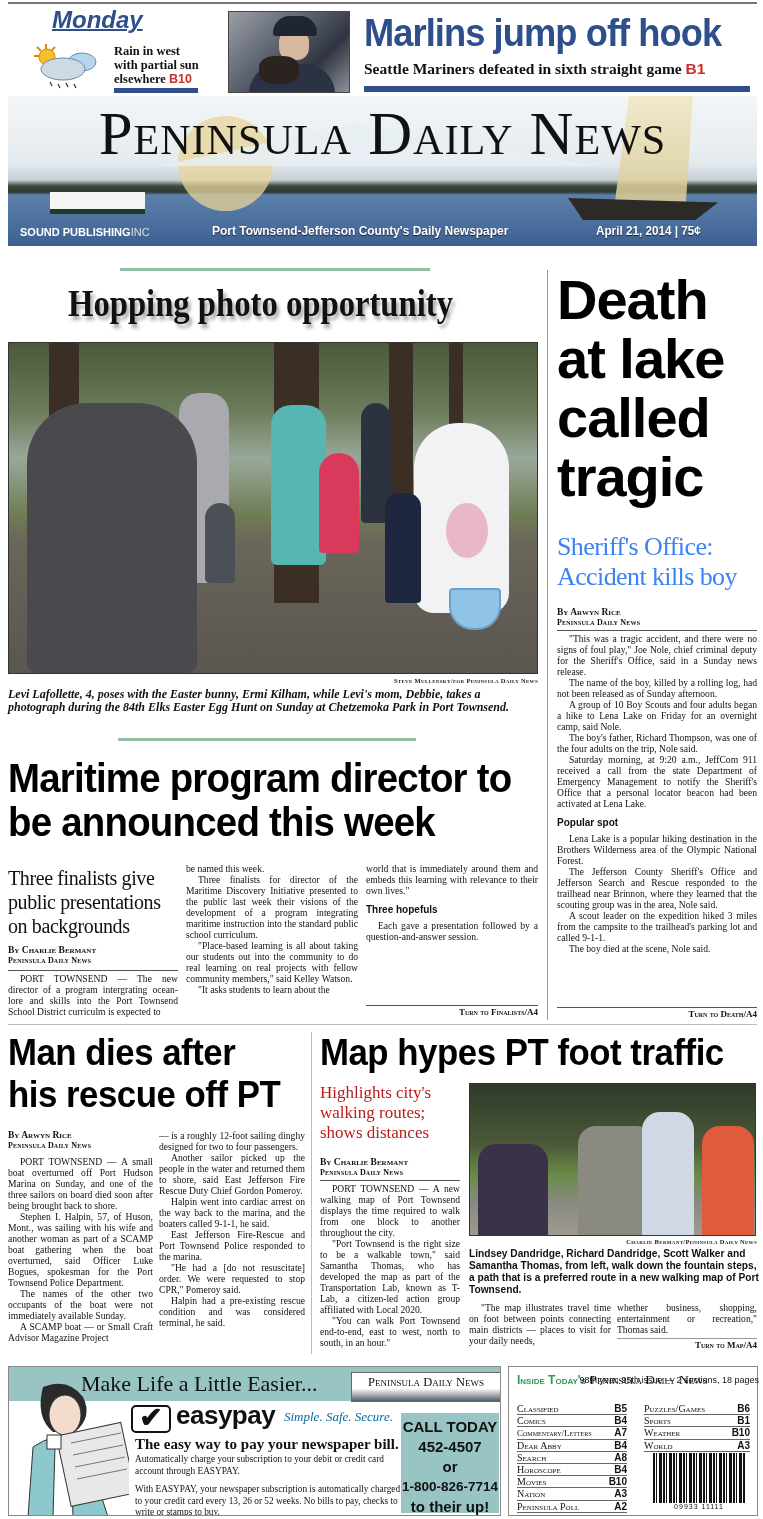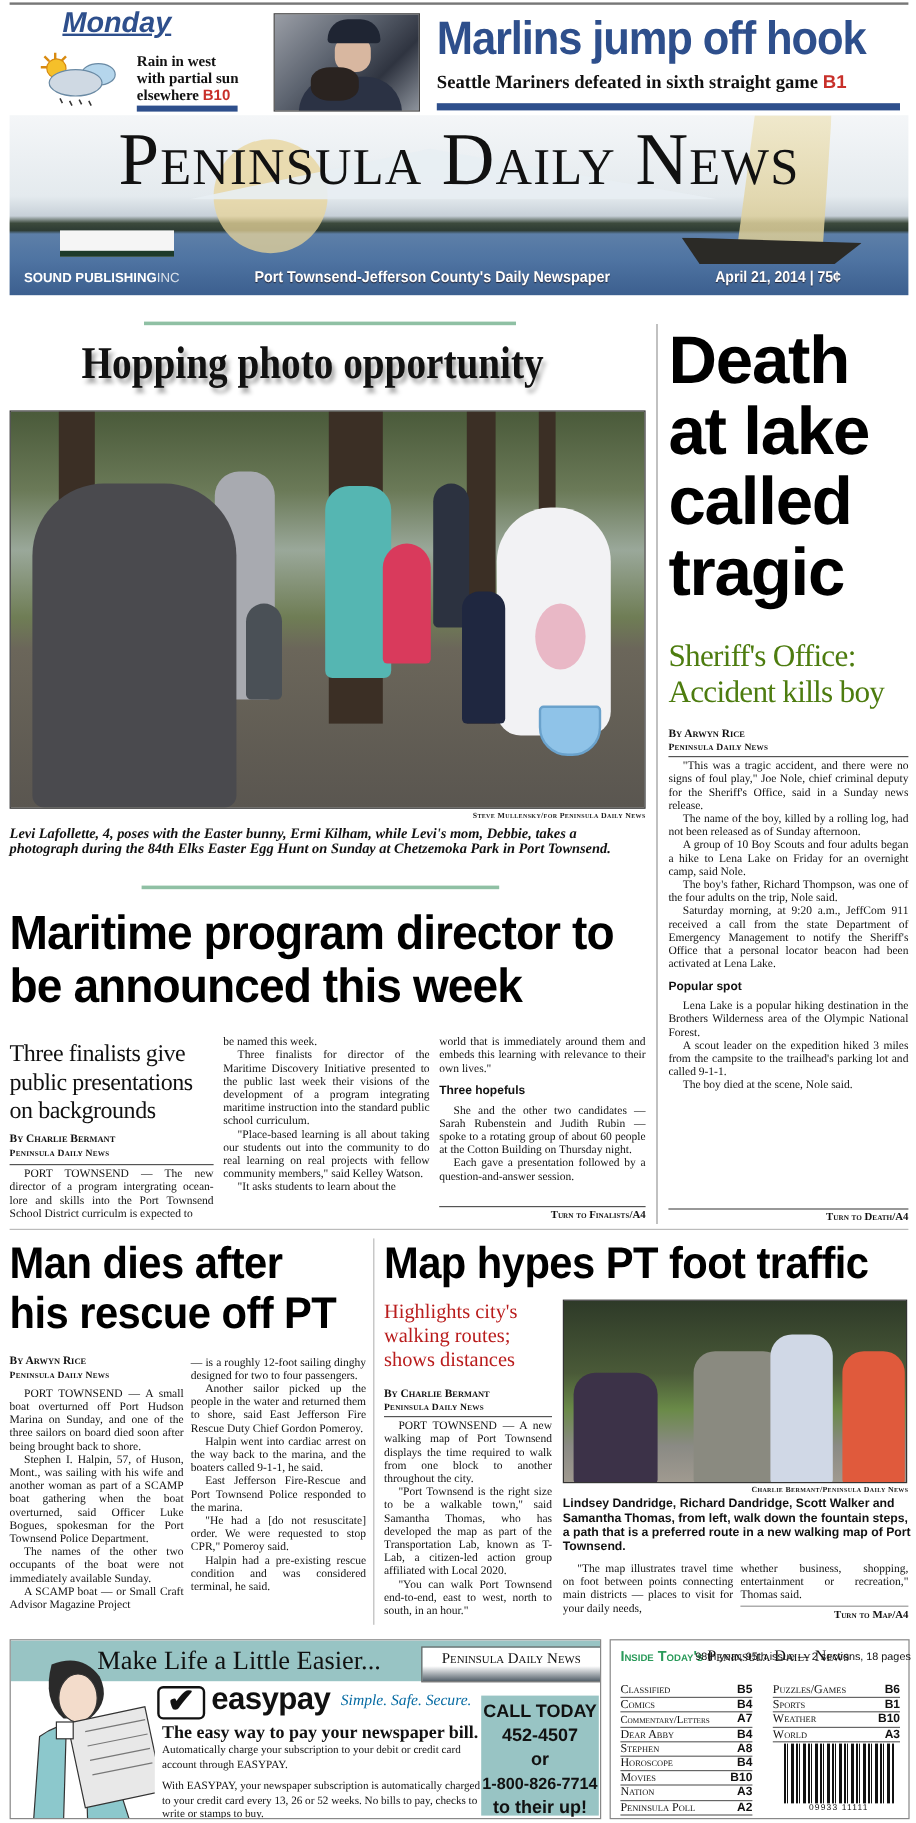--- a/index.html
+++ b/index.html
@@ -45,21 +45,21 @@
 .easter-photo .bunny{position:absolute;left:405px;top:80px;width:95px;height:190px;background:#f2f2f4;border-radius:45px 45px 20px 20px}
 .easter-photo .belly{position:absolute;left:437px;top:160px;width:42px;height:55px;background:#e9b8c6;border-radius:50%}
 .easter-photo .boy{position:absolute;left:376px;top:150px;width:36px;height:110px;background:#1f2740;border-radius:14px 14px 4px 4px}
 .easter-photo .basket{position:absolute;left:440px;top:245px;width:52px;height:42px;background:#8fc3e8;border-radius:4px 4px 24px 24px;border:2px solid #6aa2cc}
 .easter-photo .kid2{position:absolute;left:310px;top:110px;width:40px;height:100px;background:#d93a5c;border-radius:20px 20px 4px 4px}
 .easter-photo .person{position:absolute;background:#9aa0a8;border-radius:20px 20px 6px 6px}
 .credit{font:bold 6.5px "Liberation Serif",serif;font-variant:small-caps;letter-spacing:.3px;color:#222}
 .caption-i{left:8px;top:688px;width:530px;font:italic bold 12px/13px "Liberation Serif",serif;color:#111}
 
 .death-head{left:557px;top:270px;width:206px;font:900 56px/59px "Liberation Sans",sans-serif;color:#000;letter-spacing:-1px}
-.death-deck{left:557px;top:532px;width:206px;font:400 26px/30px "Liberation Serif",serif;color:#4d7c0f;letter-spacing:-.6px}
+.death-deck{left:557px;top:532px;width:206px;font:400 26px/30px "Liberation Serif",serif;color:#3b82f6;letter-spacing:-.6px}
 .byline{font:bold 9.5px/11px "Liberation Serif",serif;font-variant:small-caps;color:#111}
 .byline2{font:bold 8px/10px "Liberation Serif",serif;font-variant:small-caps;color:#111;letter-spacing:.2px}
 .body{font:400 9.6px/11px "Liberation Serif",serif;color:#111;text-align:justify;hyphens:auto}
 .body p{text-indent:12px}
 .subhead{font:bold 10px/12px "Liberation Sans",sans-serif;color:#111;margin:8px 0 4px}
 .turn{font:bold 9px "Liberation Serif",serif;font-variant:small-caps;text-align:right;color:#111}
 
 .mar-head{left:8px;top:756px;width:540px;font:900 40px/44px "Liberation Sans",sans-serif;color:#000;letter-spacing:-.8px;transform:scaleX(.96);transform-origin:left}
 .mar-deck{left:8px;top:866px;width:170px;font:400 20px/24px "Liberation Serif",serif;color:#111;letter-spacing:-.4px}
 
@@ -177,20 +177,21 @@
 </div>
 <div class="abs hrule" style="left:557px;top:630px;width:200px"></div>
 <div class="abs body" style="left:557px;top:633px;width:200px">
   <p>"This was a tragic accident, and there were no signs of foul play," Joe Nole, chief criminal deputy for the Sheriff's Office, said in a Sunday news release.</p>
   <p>The name of the boy, killed by a rolling log, had not been released as of Sunday afternoon.</p>
   <p>A group of 10 Boy Scouts and four adults began a hike to Lena Lake on Friday for an overnight camp, said Nole.</p>
   <p>The boy's father, Richard Thompson, was one of the four adults on the trip, Nole said.</p>
   <p>Saturday morning, at 9:20 a.m., JeffCom 911 received a call from the state Department of Emergency Management to notify the Sheriff's Office that a personal locator beacon had been activated at Lena Lake.</p>
   <div class="subhead">Popular spot</div>
   <p>Lena Lake is a popular hiking destination in the Brothers Wilderness area of the Olympic National Forest.</p>
+  <p>The Jefferson County Sheriff's Office and Jefferson Search and Rescue responded to the trailhead near Brinnon, where they learned that the scouting group was in the area, Nole said.</p>
   <p>A scout leader on the expedition hiked 3 miles from the campsite to the trailhead's parking lot and called 9-1-1.</p>
   <p>The boy died at the scene, Nole said.</p>
 </div>
 <div class="abs hrule" style="left:557px;top:1007px;width:200px"></div>
 <div class="abs turn" style="left:557px;top:1009px;width:200px">Turn to Death/A4</div>
 
 <div class="abs green-rule" style="left:118px;top:738px;width:298px"></div>
 <div class="abs mar-head">Maritime program director to be announced this week</div>
 <div class="abs mar-deck">Three finalists give public presentations on backgrounds</div>
 <div class="abs" style="left:8px;top:945px;width:170px">
@@ -203,21 +204,20 @@
 </div>
 <div class="abs body" style="left:186px;top:863px;width:172px">
   <div>be named this week.</div>
   <p>Three finalists for director of the Maritime Discovery Initiative presented to the public last week their visions of the development of a program integrating maritime instruction into the standard public school curriculum.</p>
   <p>"Place-based learning is all about taking our students out into the community to do real learning on real projects with fellow community members," said Kelley Watson.</p>
   <p>"It asks students to learn about the</p>
 </div>
 <div class="abs body" style="left:366px;top:863px;width:172px">
   <div>world that is immediately around them and embeds this learning with relevance to their own lives."</div>
   <div class="subhead">Three hopefuls</div>
-  <p>She and the other two candidates — Sarah Rubenstein and Judith Rubin — spoke to a rotating group of about 60 people at the Cotton Building on Thursday night.</p>
   <p>Each gave a presentation followed by a question-and-answer session.</p>
 </div>
 <div class="abs hrule" style="left:366px;top:1005px;width:172px"></div>
 <div class="abs turn" style="left:366px;top:1007px;width:172px">Turn to Finalists/A4</div>
 
 <div class="abs" style="left:8px;top:1024px;width:749px;height:1px;background:#bbb"></div>
 
 <div class="abs man-head">Man dies after his rescue off PT</div>
 <div class="abs" style="left:8px;top:1130px;width:140px">
   <div class="byline">By Arwyn Rice</div>
@@ -316,21 +316,21 @@
       </div>
     <div class="row">
         <span style="font-size:9px">Commentary/Letters</span>
         <b>A7</b>
       </div>
     <div class="row">
         <span>Dear Abby</span>
         <b>B4</b>
       </div>
     <div class="row">
-        <span>Stephen</span>
+        <span>Search</span>
         <b>A8</b>
       </div>
     <div class="row">
         <span>Horoscope</span>
         <b>B4</b>
       </div>
     <div class="row">
         <span>Movies</span>
         <b>B10</b>
       </div>

